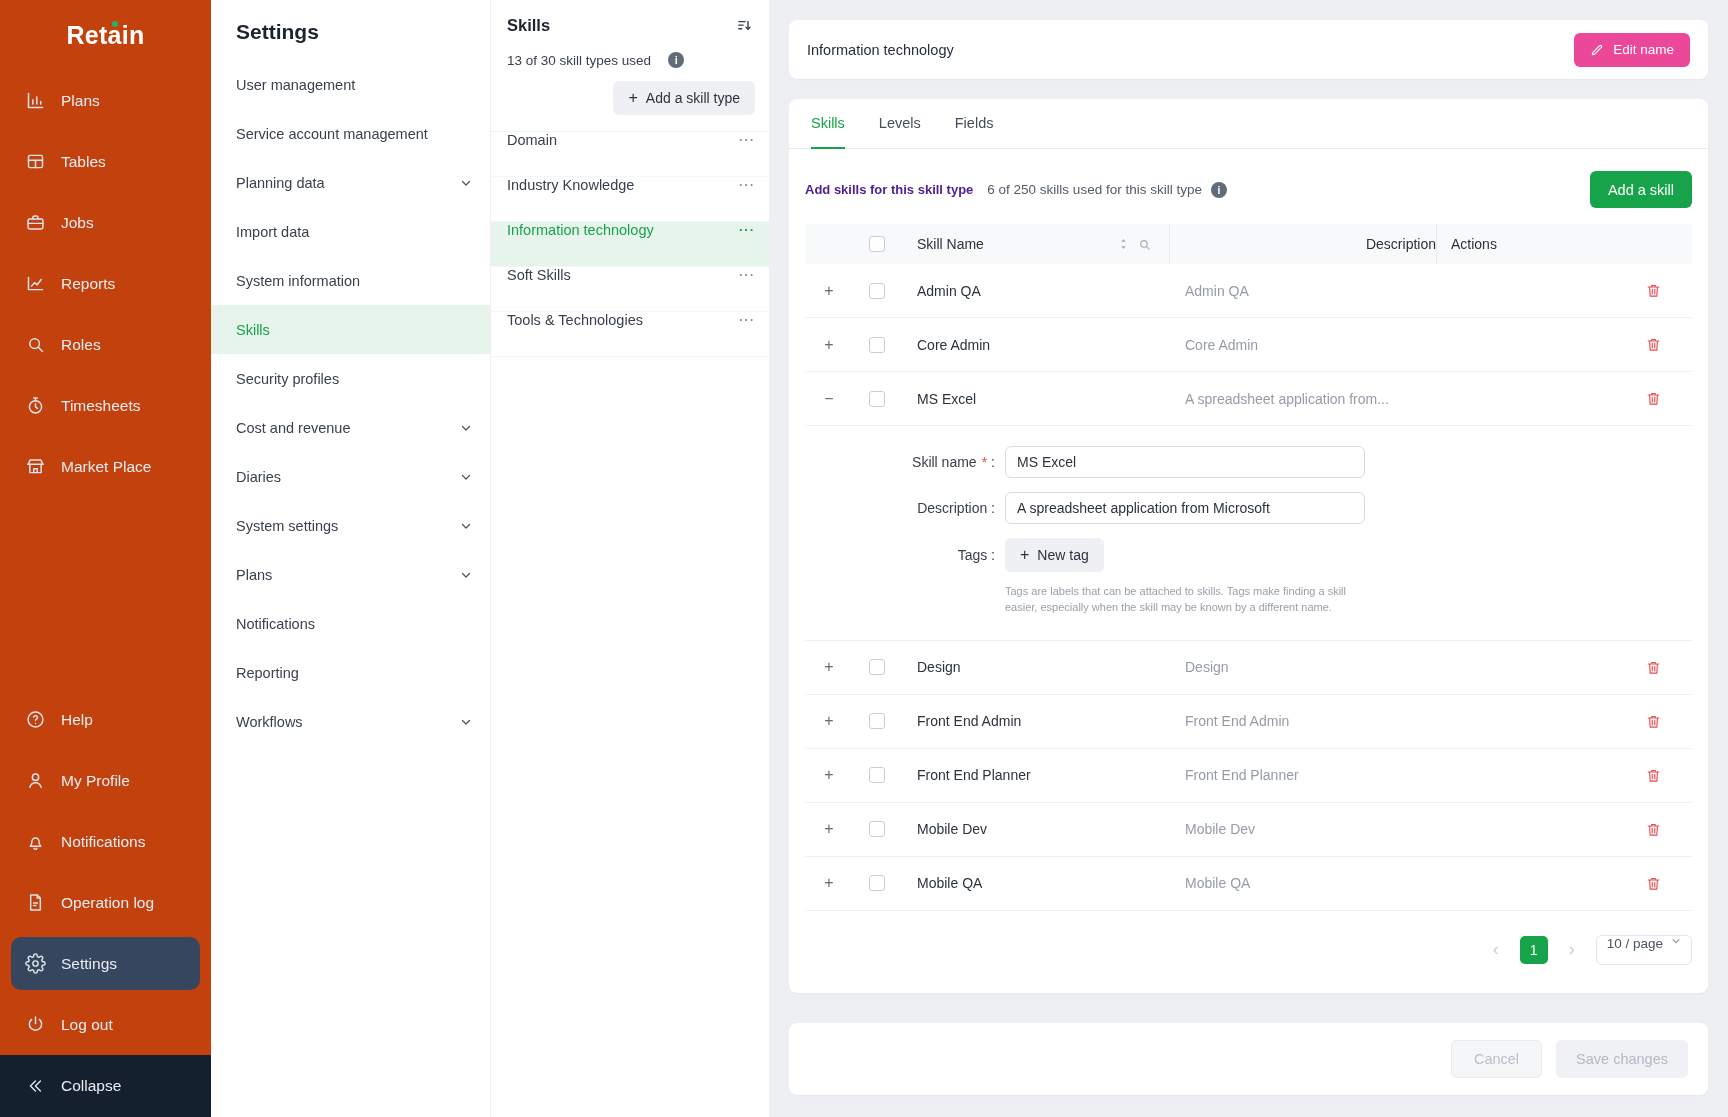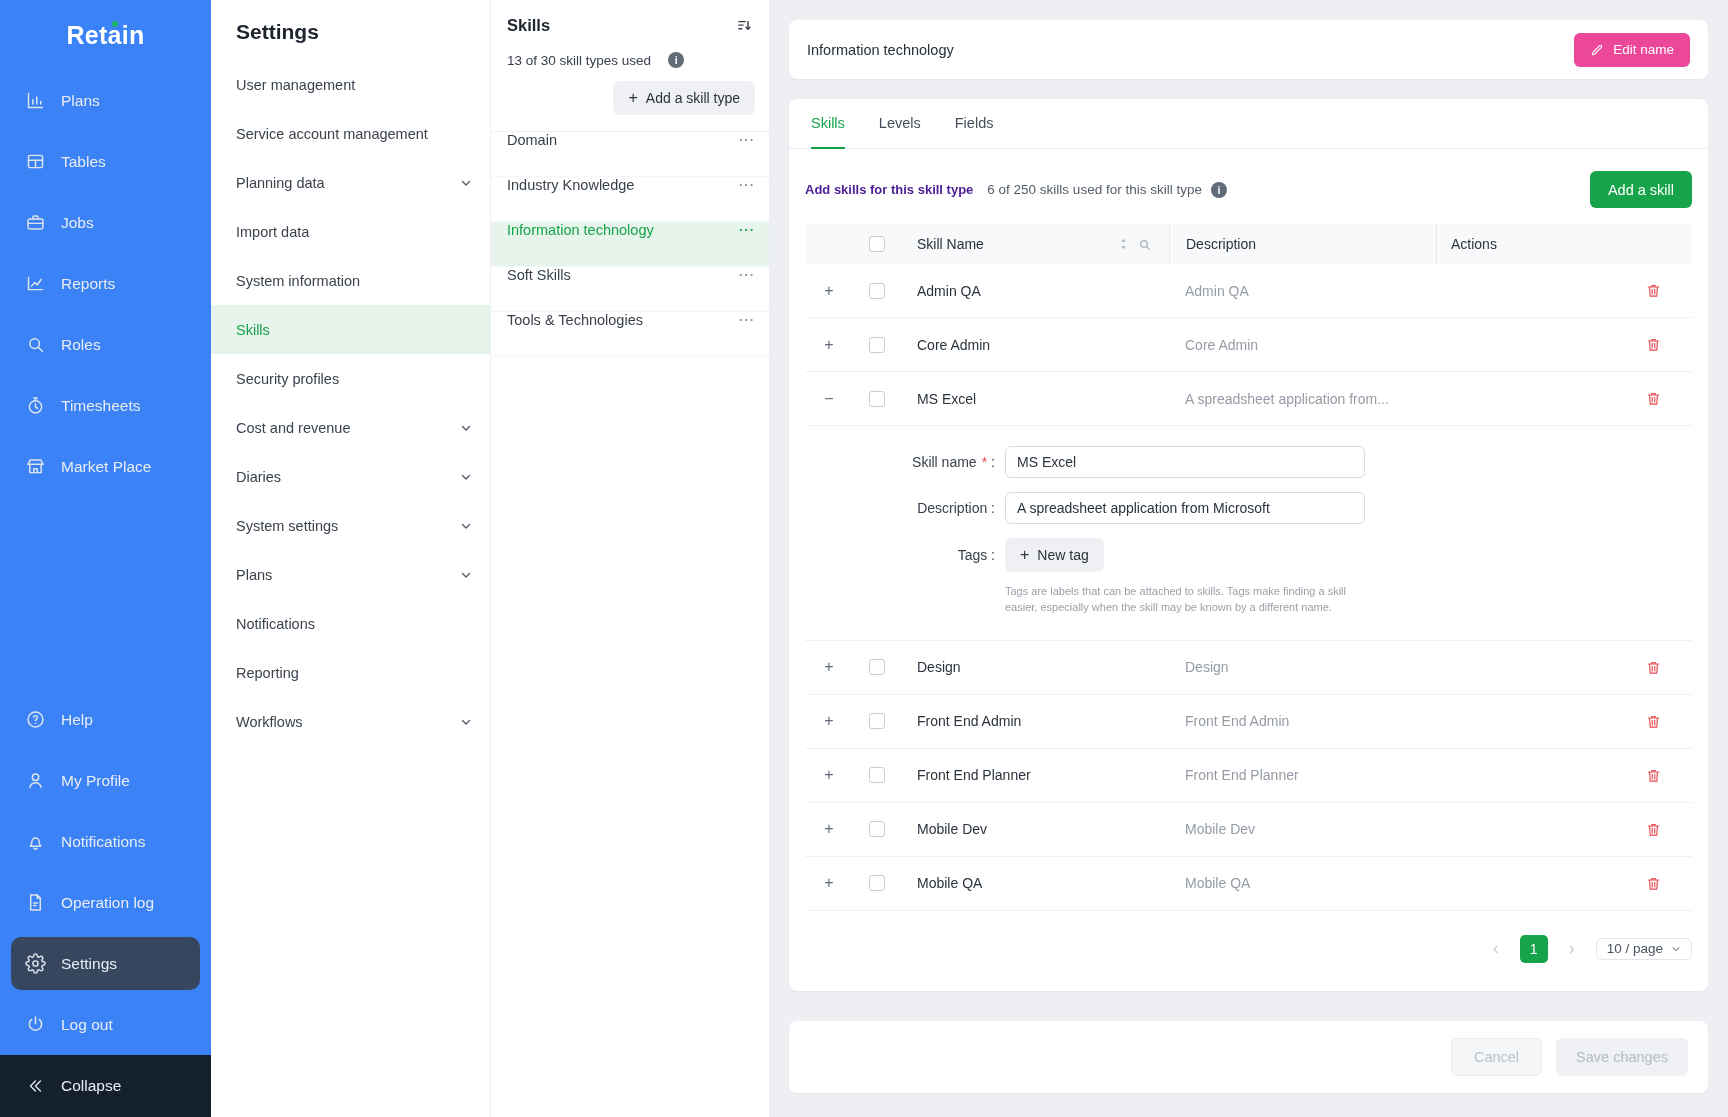--- a/index.html
+++ b/index.html
@@ -4,21 +4,21 @@
 <style>
   * { margin:0; padding:0; box-sizing:border-box; }
   html,body { width:1728px; height:1117px; overflow:hidden; }
   body { font-family:"Liberation Sans", sans-serif; background:#edeff3; color:#2b333e; }
   .app { display:flex; width:1728px; height:1117px; }
 
   svg { display:block; }
   .i { stroke:currentColor; fill:none; stroke-width:1.7; stroke-linecap:round; stroke-linejoin:round; }
 
   
-  .sidebar { width:211px; flex:none; background:#3b82f6; color:#e9edf3; display:flex; flex-direction:column; }
+  .sidebar { width:211px; flex:none; background:#c2410c; color:#e9edf3; display:flex; flex-direction:column; }
   .logo { height:70px; display:flex; align-items:center; justify-content:center; font-size:25px; font-weight:700; color:#fff; letter-spacing:.3px; }
   .logo-a { position:relative; }
   .logo-a::before { content:""; position:absolute; top:0px; left:50%; transform:translateX(-50%); width:6px; height:6px; border-radius:50%; background:#1fb564; }
   .nav-item { height:61px; display:flex; align-items:center; gap:15px; padding:0 24px; font-size:15.5px; cursor:pointer; }
   .nav-item.active { background:#36465f; border-radius:10px; margin:4px 11px; height:53px; padding:0 13px; }
   .nicon { width:22px; height:22px; display:flex; align-items:center; justify-content:center; color:#dde4ec; flex:none; }
   .side-spacer { flex:1; }
   .collapse-bar { height:62px; background:#15202f; display:flex; align-items:center; gap:15px; padding:0 24px; font-size:15.5px; cursor:pointer; }
 
   
@@ -59,21 +59,21 @@
   .section-usage { margin-left:14px; font-size:13.5px; color:#535c68; }
   .info-badge { width:16px; height:16px; border-radius:50%; background:#626c79; color:#fff; font-size:10.5px; font-weight:700; display:inline-flex; align-items:center; justify-content:center; margin-left:9px; cursor:pointer; }
   .btn-green { margin-left:auto; background:#17a34a; color:#fff; border:none; border-radius:6px; padding:0 18px; height:37px; font-size:14.5px; cursor:pointer; font-family:inherit; }
 
   .table { margin:0 16px; }
   .thead { display:flex; align-items:stretch; background:#f8f9fb; height:40px; font-size:14px; color:#2a323d; font-weight:500; }
   .thead > div { display:flex; align-items:center; }
   .c-exp { width:48px; flex:none; justify-content:center; display:flex; align-items:center; }
   .c-check { width:48px; flex:none; justify-content:center; display:flex; align-items:center; }
   .c-name { width:268px; flex:none; padding-left:16px; }
-  .c-desc { width:267px; flex:none; padding-left:16px; }
+  .c-desc { width:267px; flex:none; padding-left:16px;justify-content:flex-end; }
   .c-act { flex:1; padding-left:14px; }
   .thead .c-name { display:flex; padding-right:18px; }
   .thead .c-desc, .thead .c-act { border-left:1px solid #e8eaee; }
   .hdr-icons { margin-left:auto; display:flex; align-items:center; gap:9px; color:#a7aeb8; }
   .trow { display:flex; align-items:center; height:54px; border-bottom:1px solid #eef0f2; font-size:14px; }
   .trow .c-name { color:#2b333e; }
   .trow .c-desc { color:#959ca6; }
   .trow .c-act { display:flex; justify-content:flex-end; padding-right:30px; }
   .expander { font-size:16px; color:#626b79; cursor:pointer; line-height:1; }
   .checkbox { width:16px; height:16px; border:1.5px solid #c9ced6; border-radius:3px; background:#fff; cursor:pointer; display:inline-block; }
@@ -82,21 +82,21 @@
   .expand-block { border-bottom:1px solid #eef0f2; padding:20px 0 24px; }
   .form-row { display:flex; align-items:center; margin-bottom:14px; }
   .flabel { width:200px; flex:none; text-align:right; font-size:14px; color:#39414d; padding-right:10px; }
   .req { color:#e5484d; margin:0 4px 0 5px; }
   .input { width:360px; height:32px; border:1px solid #d7dbe0; border-radius:6px; padding:0 11px; font-size:14px; color:#2b333e; font-family:inherit; outline:none; background:#fff; }
   .tags-help { margin:12px 0 0 200px; width:348px; font-size:11px; line-height:1.45; color:#99a1ab; }
 
   .pagination { display:flex; justify-content:flex-end; align-items:center; gap:10px; padding:24px 16px 28px; }
   .pg-btn { width:28px; height:28px; display:flex; align-items:center; justify-content:center; color:#c8ced5; font-size:18px; cursor:pointer; }
   .pg-current { width:28px; height:28px; background:#17a34a; color:#fff; border-radius:5px; display:flex; align-items:center; justify-content:center; font-size:14px; cursor:pointer; }
-  .pg-size { display:flex; align-items:center; gap:8px; border:1px solid #e2e5e9; border-radius:6px; padding:0 10px; height:22px; font-size:13.5px; color:#4a5260; cursor:pointer; background:#fff; }
+  .pg-size { display:flex; gap:8px; border:1px solid #e2e5e9; border-radius:6px; padding:0 10px; height:30px; font-size:13.5px; color:#4a5260; cursor:pointer; background:#fff; }
   .pg-size .chev { color:#8b939d; }
 
   .footer-card { height:72px; margin-top:30px; display:flex; align-items:center; justify-content:flex-end; gap:14px; padding:0 20px; }
   .btn-cancel { background:#f5f6f8; color:#b9c0c9; border:1px solid #e9ebee; border-radius:6px; padding:10px 22px; font-size:14.5px; font-family:inherit; }
   .btn-save { background:#f0f1f4; color:#b3bac4; border:none; border-radius:6px; padding:11px 20px; font-size:14.5px; font-family:inherit; }
 </style>
 </head>
 <body>
 
 <div class="app">

